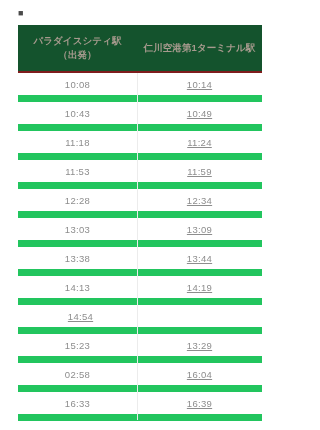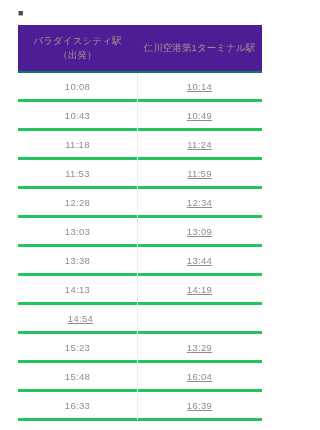--- a/index.html
+++ b/index.html
@@ -48,23 +48,24 @@
   
   .table {
     position: absolute;
     left: 18px;
     top: 25px;
     width: 244px;
     box-sizing: border-box;
   }
 
   .thead {
-    background: #4c1d95;
-    border-bottom: 2px solid #0f766e;
+    background: #14532d;
+    border-bottom: 2px solid #7f1d1d;
     box-sizing: border-box;
+    font-weight: bold;
   }
   .thead-inner {
     display: flex;
     align-items: center;
   }
   .th {
     flex: 1 1 0;
     text-align: center;
     padding: 9px 2px 9px 2px;
     box-sizing: border-box;
@@ -80,21 +81,21 @@
   .th-left  { flex: 0 0 119px; }
   .th-right { flex: 0 0 125px; }
 
   .tbody {
     position: relative;
   }
   .trow {
     display: flex;
     align-items: center;
     height: 29px;
-    border-bottom: 3px solid #22c55e;
+    border-bottom: 7px solid #22c55e;
     box-sizing: border-box;
   }
   .td {
     text-align: center;
     font-size: 9.5px;
     line-height: 29px;
     color: #8d8d8d;
     letter-spacing: 0.3px;
     box-sizing: border-box;
   }
@@ -170,21 +171,21 @@
         <div class="td td-right">14:19</div>
       </div>
       <div class="trow">
         <div class="td td-right">14:54</div>
       </div>
       <div class="trow">
         <div class="td td-left">15:23</div>
         <div class="td td-right">13:29</div>
       </div>
       <div class="trow">
-        <div class="td td-left">15:48</div>
+        <div class="td td-left">02:58</div>
         <div class="td td-right">16:04</div>
       </div>
       <div class="trow">
         <div class="td td-left">16:33</div>
         <div class="td td-right">16:39</div>
       </div>
     </div>
 
   </div>
 </div>

